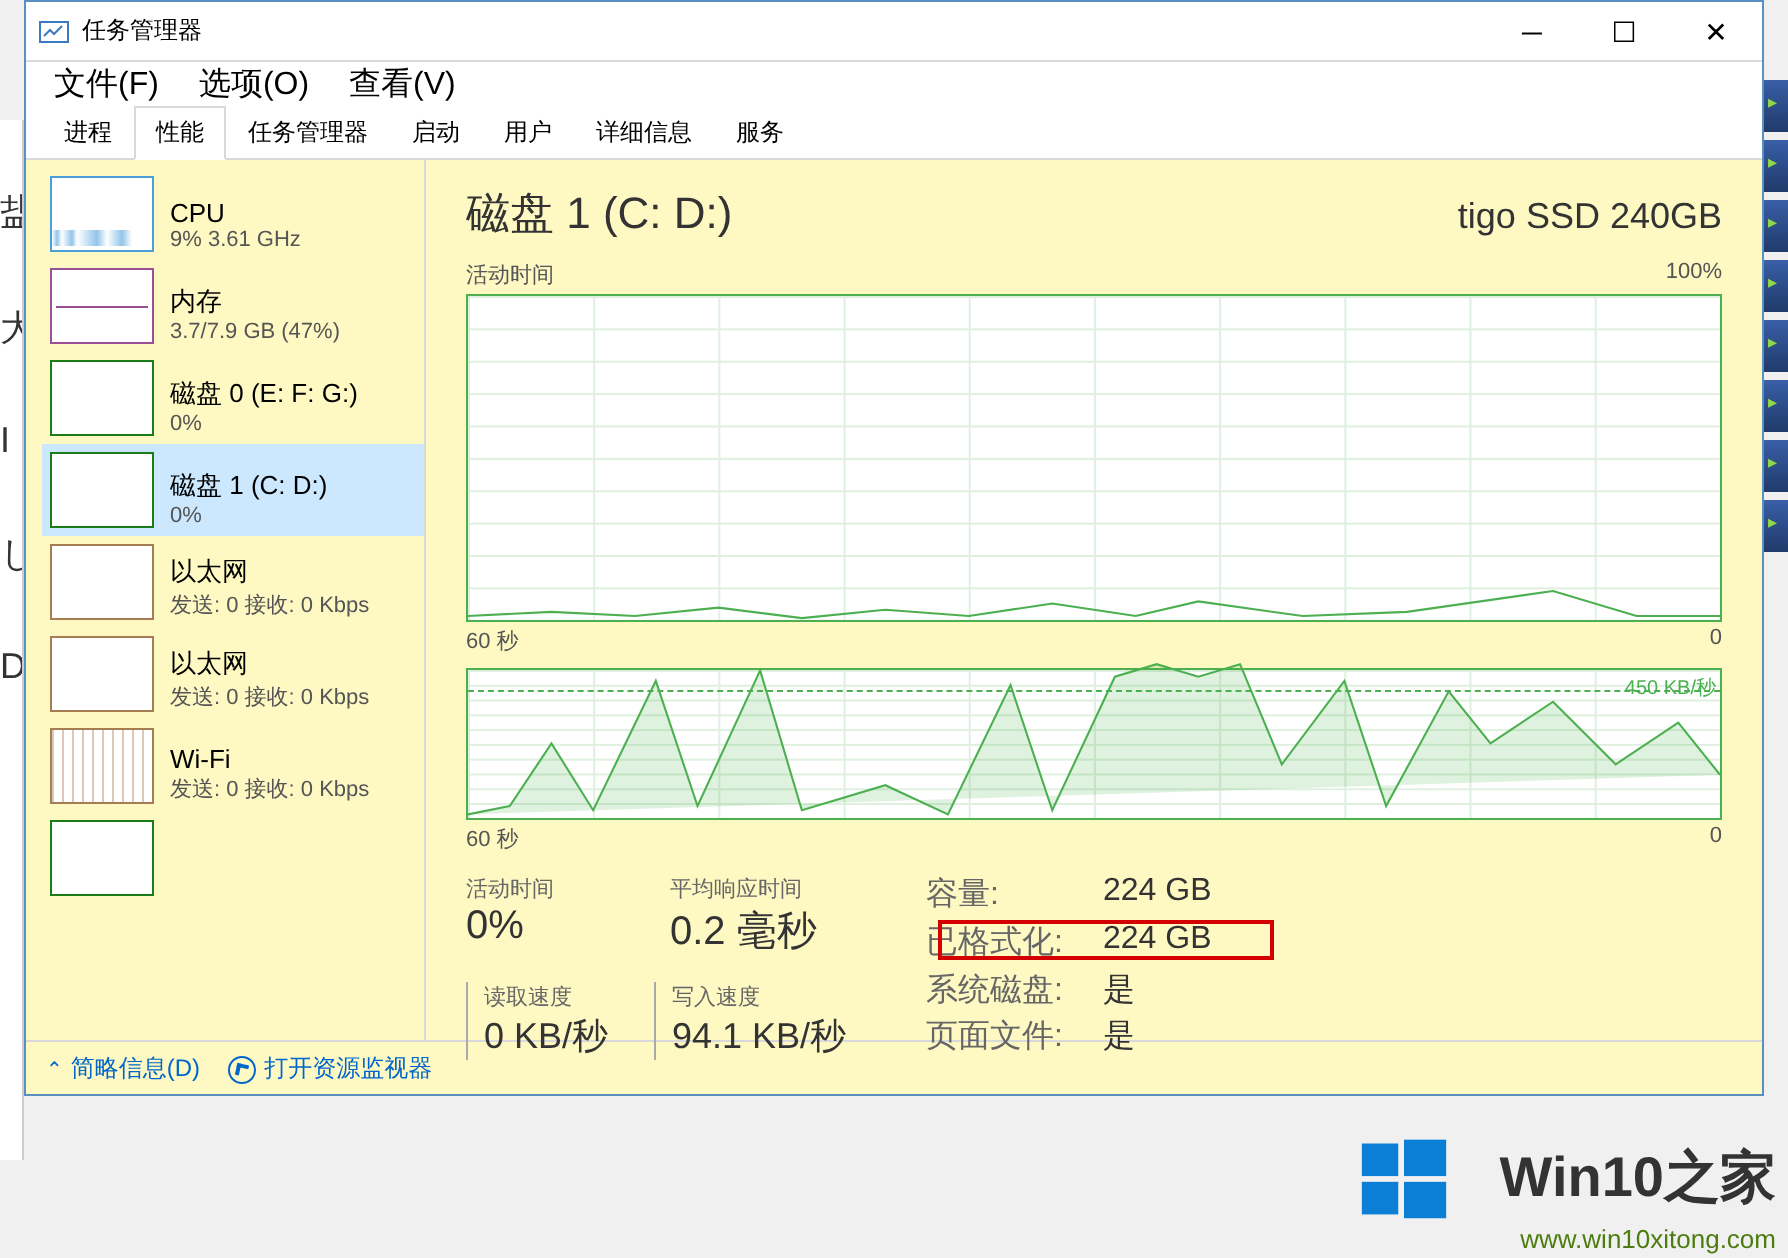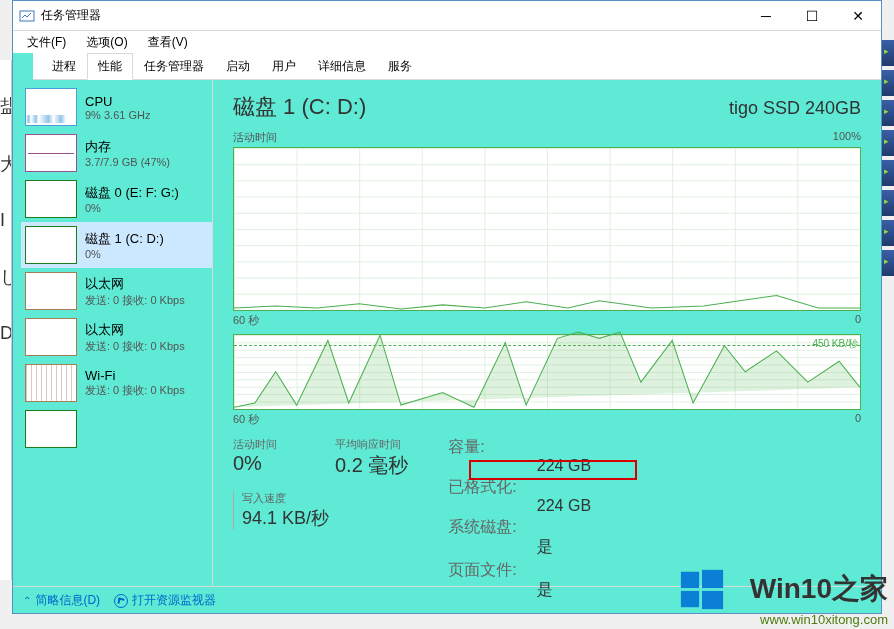--- a/index.html
+++ b/index.html
@@ -1,36 +1,36 @@
 <!DOCTYPE html>
 <html><head>
 <meta charset="utf-8">
 <style>
 * { box-sizing: border-box; margin: 0; padding: 0; }
 body { font-family: "Microsoft YaHei", "Segoe UI", sans-serif; font-size: 12px; background: #f0f0f0; width: 894px; height: 629px; position: relative; overflow: hidden; }
 
-.window { position: absolute; left: 12px; top: 0; width: 870px; height: 614px; background: #5eead4; border: 1px solid #5a8fc2; }
+.window { position: absolute; left: 12px; top: 0; width: 870px; height: 548px; background: #fef9c3; border: 1px solid #5a8fc2; }
 
 .titlebar { height: 30px; display: flex; align-items: center; padding: 0 0 0 6px; background: #fff; border-bottom: 1px solid #d9d9d9; }
 .titlebar .icon { width: 16px; height: 16px; margin-right: 6px; display: inline-flex; align-items: center; justify-content: center; }
 .titlebar .title { font-size: 12px; color: #000; flex: 1; }
 .win-controls { display: flex; }
 .win-btn { width: 46px; height: 30px; display: flex; align-items: center; justify-content: center; font-size: 14px; color: #000; }
 
 .menubar { height: 22px; display: flex; align-items: center; padding: 0 6px; gap: 4px; background: #fff; }
-.menu-item { padding: 2px 8px; font-size: 12px; }
-
-.tabs { display: flex; padding: 0 8px; background: #fff; border-bottom: 1px solid #d9d9d9; margin-left: 20px; }
+.menu-item { padding: 2px 8px; font-size: 16px; }
+
+.tabs { display: flex; padding: 0 8px; background: #fff; border-bottom: 1px solid #d9d9d9; }
 .tab { padding: 4px 10px; font-size: 12px; border: 1px solid transparent; margin-bottom: -1px; }
 .tab.active { border: 1px solid #d9d9d9; border-bottom: 1px solid #fff; background: #fff; }
 
 .content { display: flex; height: calc(100% - 30px - 22px - 26px - 28px); }
 
 .sidebar { width: 200px; border-right: 1px solid #d9d9d9; overflow-y: auto; padding: 4px 0 4px 8px; }
-.side-item { display: flex; align-items: center; padding: 4px; gap: 8px; cursor: pointer; }
+.side-item { display: flex; align-items: flex-end; padding: 4px; gap: 8px; cursor: pointer; }
 .side-item.selected { background: #cce8ff; }
 .side-thumb { width: 52px; height: 38px; border: 1px solid #1a7d1a; background: #fff; position: relative; flex-shrink: 0; }
 .side-thumb.cpu { border-color: #4a9edc; }
 .side-thumb.mem { border-color: #9b4f96; }
 .side-thumb.mem::after { content:''; position:absolute; left:2px; right:2px; top:50%; height:1px; background:#9b4f96; }
 .side-thumb.cpu::after { content:''; position:absolute; left:0; right:0; bottom:2px; height:8px; background:linear-gradient(90deg,transparent 0,#4a9edc 5%,transparent 10%,#4a9edc 20%,transparent 25%,#4a9edc 45%,transparent 55%,#4a9edc 70%,transparent 80%); opacity:.6; }
 .side-thumb.eth { border-color: #a67c52; }
 .side-thumb.wifi { border-color: #a67c52; }
 .side-thumb.wifi::before { content:''; position:absolute; left:0; top:0; right:0; bottom:0; background:repeating-linear-gradient(90deg,#a67c52 0 1px,transparent 1px 5px); opacity:.4; }
 .side-thumb.gpu { border-color: #1a7d1a; }
@@ -54,21 +54,21 @@
 .bottom-stats { display: flex; gap: 40px; margin-top: 6px; }
 .stat-col { display: flex; flex-direction: column; gap: 12px; }
 .stat-row { display: flex; gap: 14px; }
 .stat-box { display: flex; flex-direction: column; padding-left: 8px; border-left: 1px solid #aaa; min-width: 80px; }
 .stat-label { font-size: 11px; color: #666; }
 .stat-value { font-size: 20px; color: #333; }
 .stat-value.sm { font-size: 18px; }
 
 .info-grid { display: grid; grid-template-columns: auto auto; column-gap: 20px; row-gap: 2px; font-size: 16px; }
 .info-grid .k { color: #666; }
-.info-grid .v { color: #333; margin-top: 20px; }
+.info-grid .v { color: #333; }
 .highlight-box { position: absolute; border: 2px solid #d40000; pointer-events: none; }
 
 .statusbar { height: 28px; border-top: 1px solid #d9d9d9; display: flex; align-items: center; padding: 0 10px; gap: 14px; font-size: 12px; }
 .statusbar .link { color: #0066cc; cursor: pointer; display: flex; align-items: center; gap: 4px; }
 .chev { font-size: 10px; }
 
 .watermark { position: absolute; right: 6px; bottom: 2px; text-align: right; }
 .wm-top { display: flex; align-items: center; gap: 25px; justify-content: flex-end; }
 .wm-logo { width: 46px; height: 46px; display: flex; align-items: center; justify-content: center; }
 .wm-logo svg { width:46px; height:46px; }
@@ -227,20 +227,24 @@
               <span class="stat-label">活动时间</span>
               <span class="stat-value">0%</span>
             </div>
             <div class="stat-box" style="border:none">
               <span class="stat-label">平均响应时间</span>
               <span class="stat-value">0.2 毫秒</span>
             </div>
           </div>
           <div class="stat-row">
             <div class="stat-box">
+              <span class="stat-label">读取速度</span>
+              <span class="stat-value sm">0 KB/秒</span>
+            </div>
+            <div class="stat-box">
               <span class="stat-label">写入速度</span>
               <span class="stat-value sm">94.1 KB/秒</span>
             </div>
           </div>
         </div>
 
         <div class="info-grid">
           <span class="k">容量:</span>
           <span class="v">224 GB</span>
           <span class="k">已格式化:</span>

